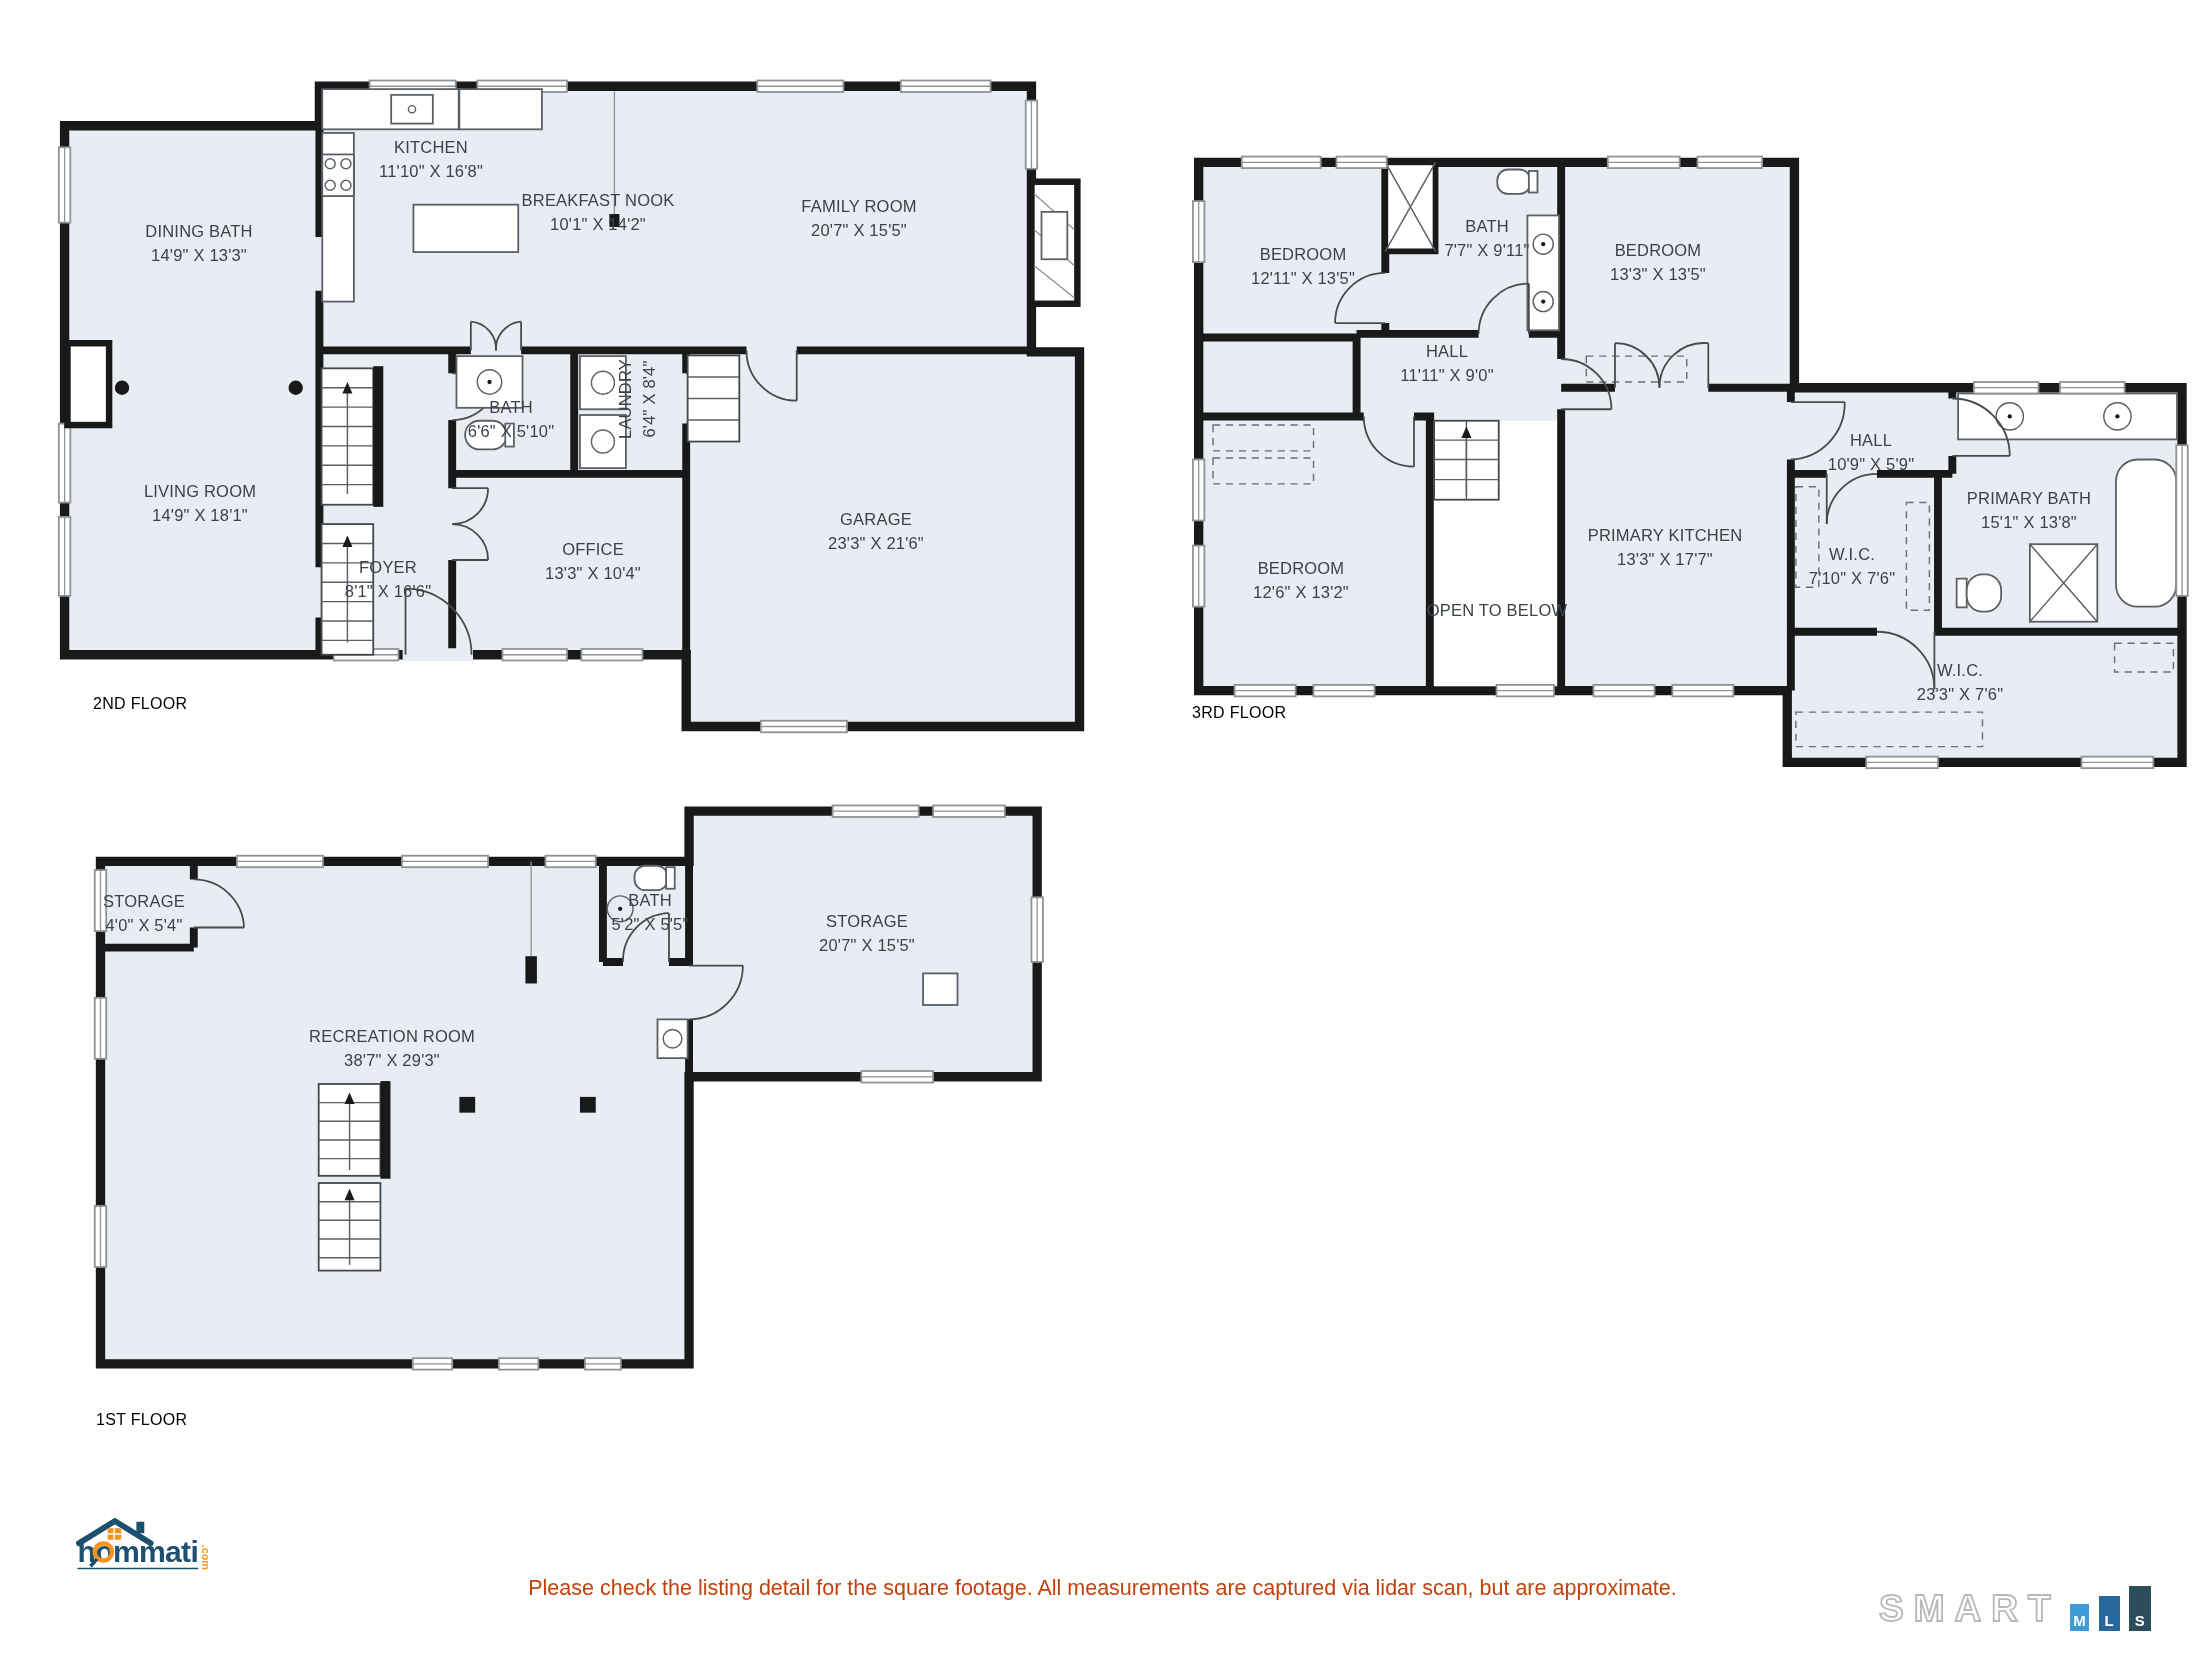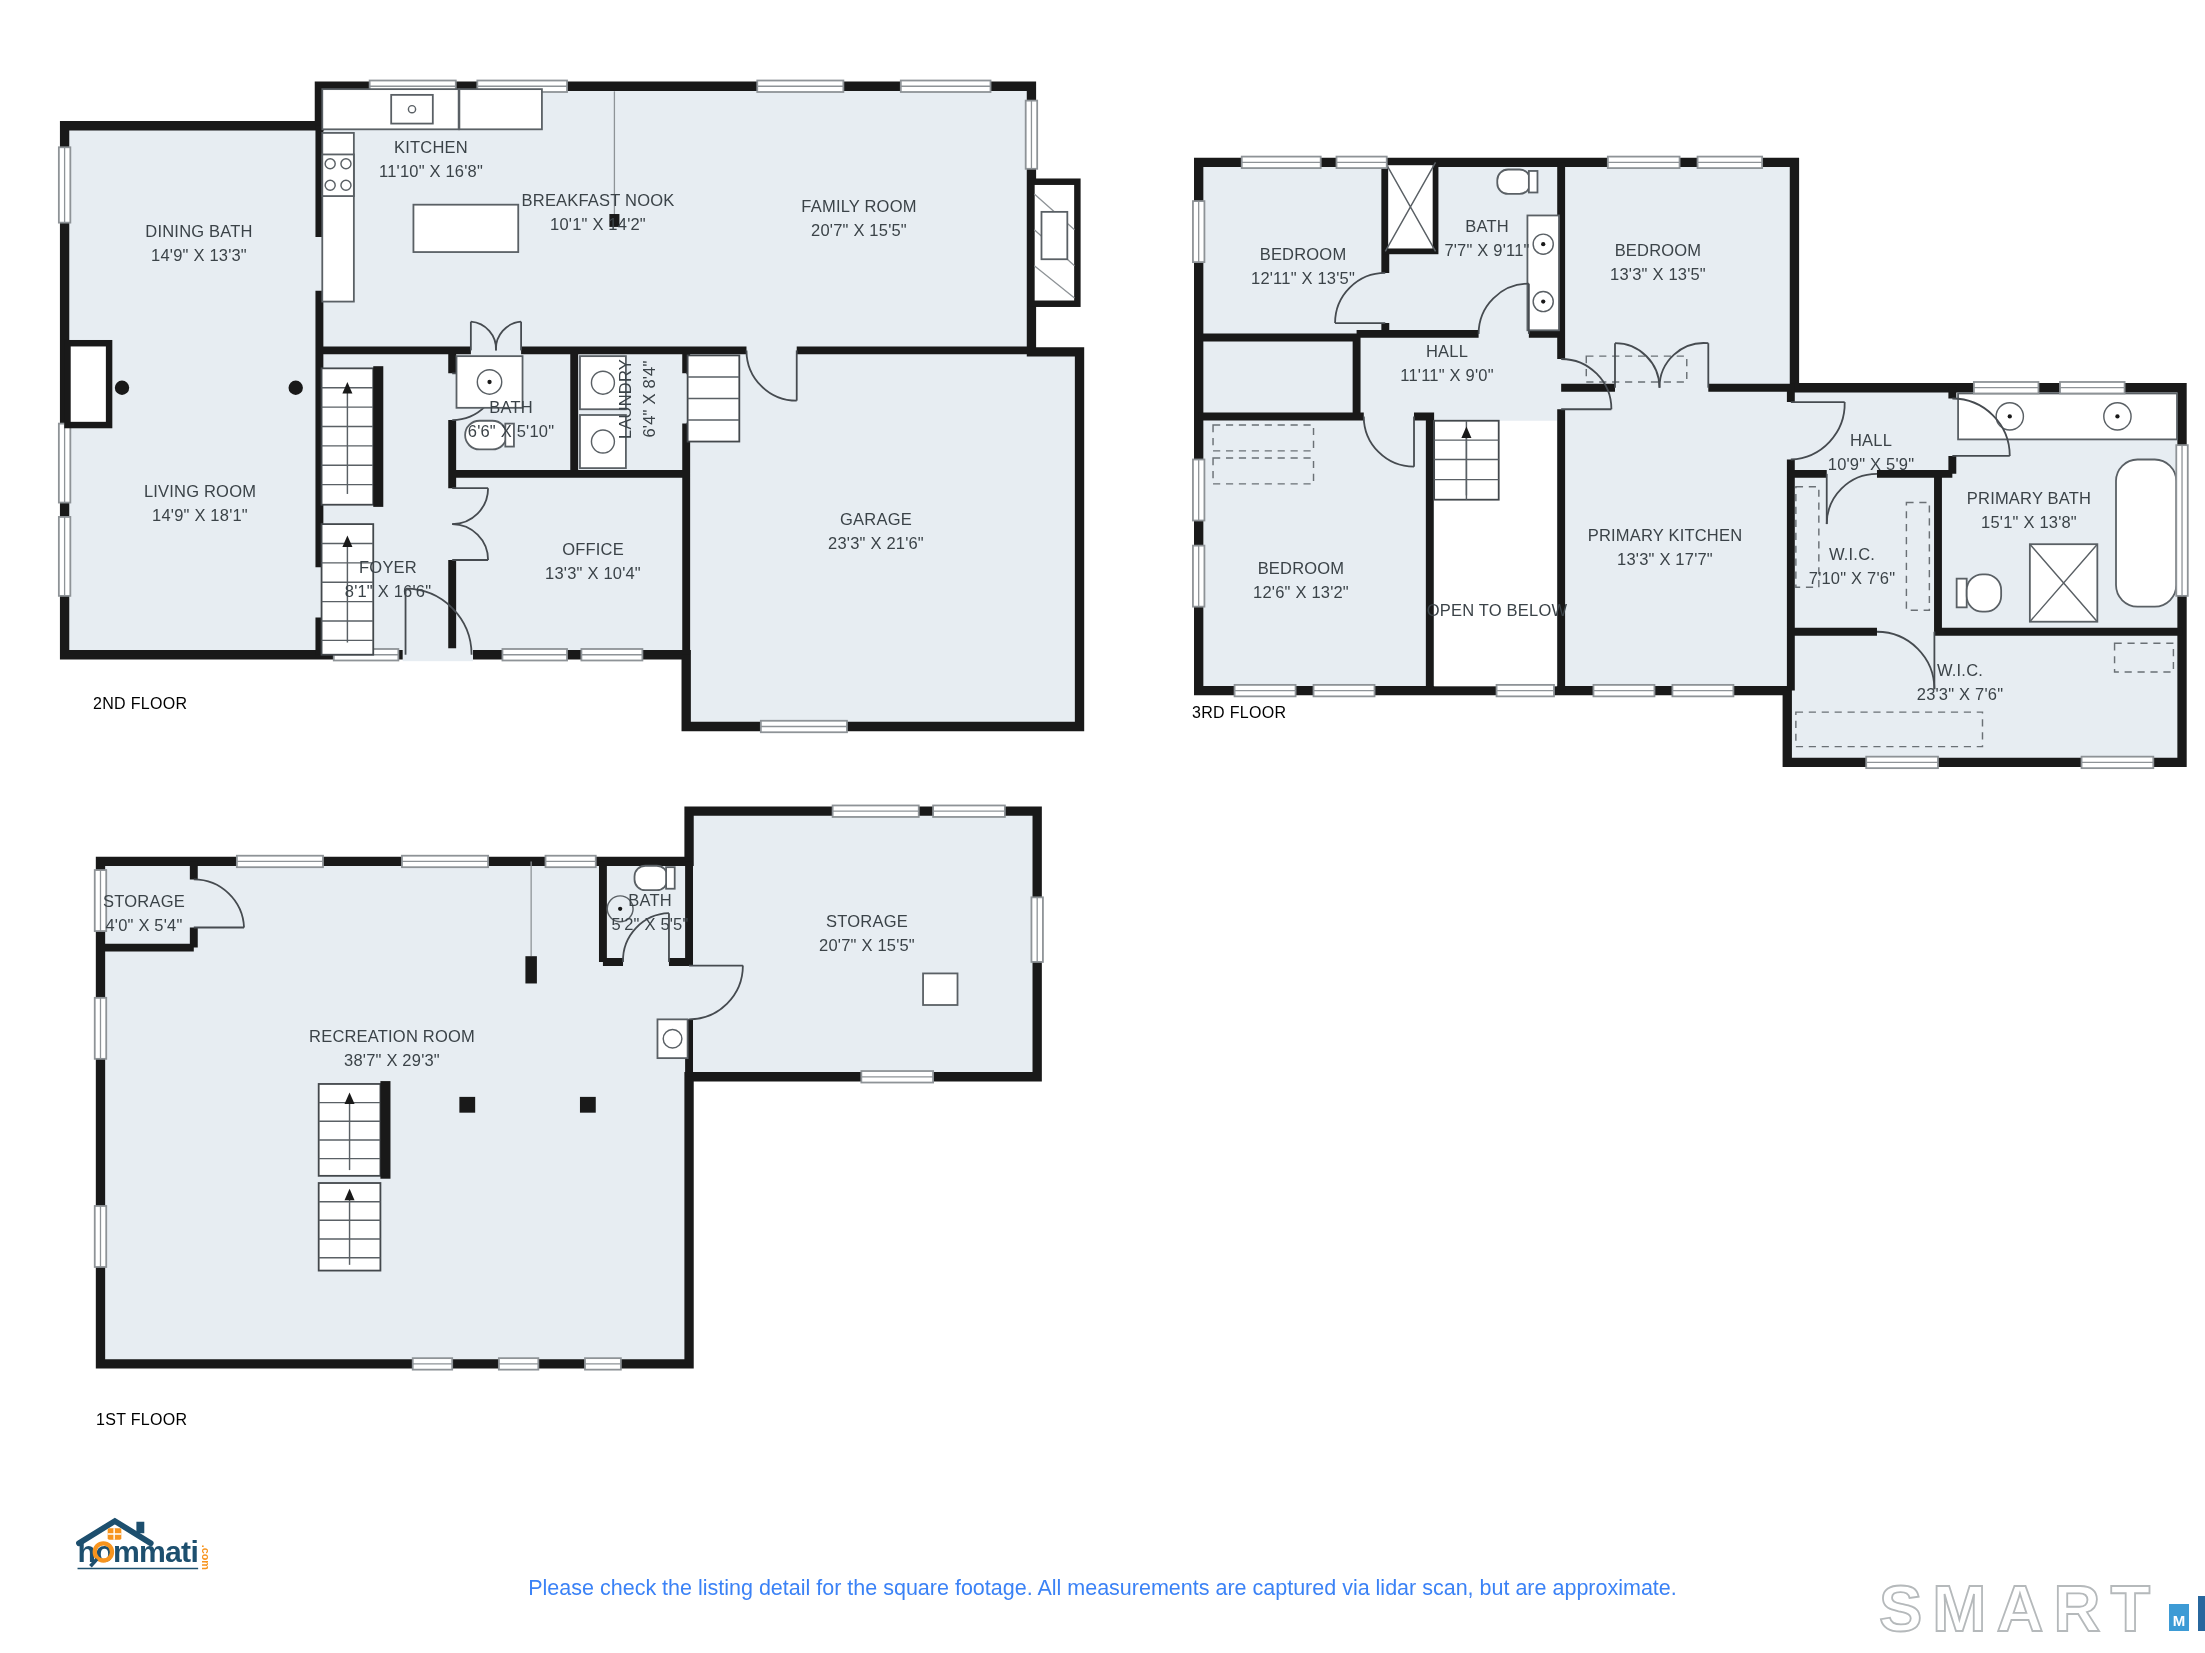--- a/index.html
+++ b/index.html
@@ -22,24 +22,24 @@
   .gap{fill:#e7edf2;stroke:none;}
 
   
   .room-label{position:absolute;transform:translate(-50%,-50%);text-align:center;
     color:#3b4348;font-size:16.5px;line-height:24px;white-space:nowrap;letter-spacing:0.2px;}
   .room-label.vertical{transform:translate(-50%,-50%) rotate(-90deg);}
   .floor-label{position:absolute;color:#000000;font-size:16px;letter-spacing:0.3px;}
 
   
   .disclaimer{position:absolute;left:0;right:0;top:1576px;text-align:center;
-    font-size:21.5px;color:#3b82f6;}
+    font-size:21.5px;color:#c2410c;}
   .hommati{position:absolute;left:76px;top:1516px;}
   .smart{position:absolute;left:1879px;top:1586px;display:flex;align-items:flex-end;gap:9.3px;}
-  .smart .word{font-size:65px;font-weight:700;color:#ffffff;-webkit-text-stroke:1.8px #b5b9bb;
+  .smart .word{font-size:37px;font-weight:700;color:#ffffff;-webkit-text-stroke:1.8px #b5b9bb;
     letter-spacing:10px;line-height:45px;font-family:"Liberation Sans",sans-serif;}
   .smart .sq{display:flex;align-items:flex-end;justify-content:center;color:#fff;
     font-weight:700;font-size:15px;padding-bottom:2.2px;box-sizing:border-box;}
   .sq.m{width:19.4px;height:26.6px;background:#3d9bd5;}
   .sq.l{width:21px;height:35px;background:#27679e;}
   .sq.s{width:22px;height:45px;background:#2e4d5b;}
 </style>
 </head>
 <body>
 

